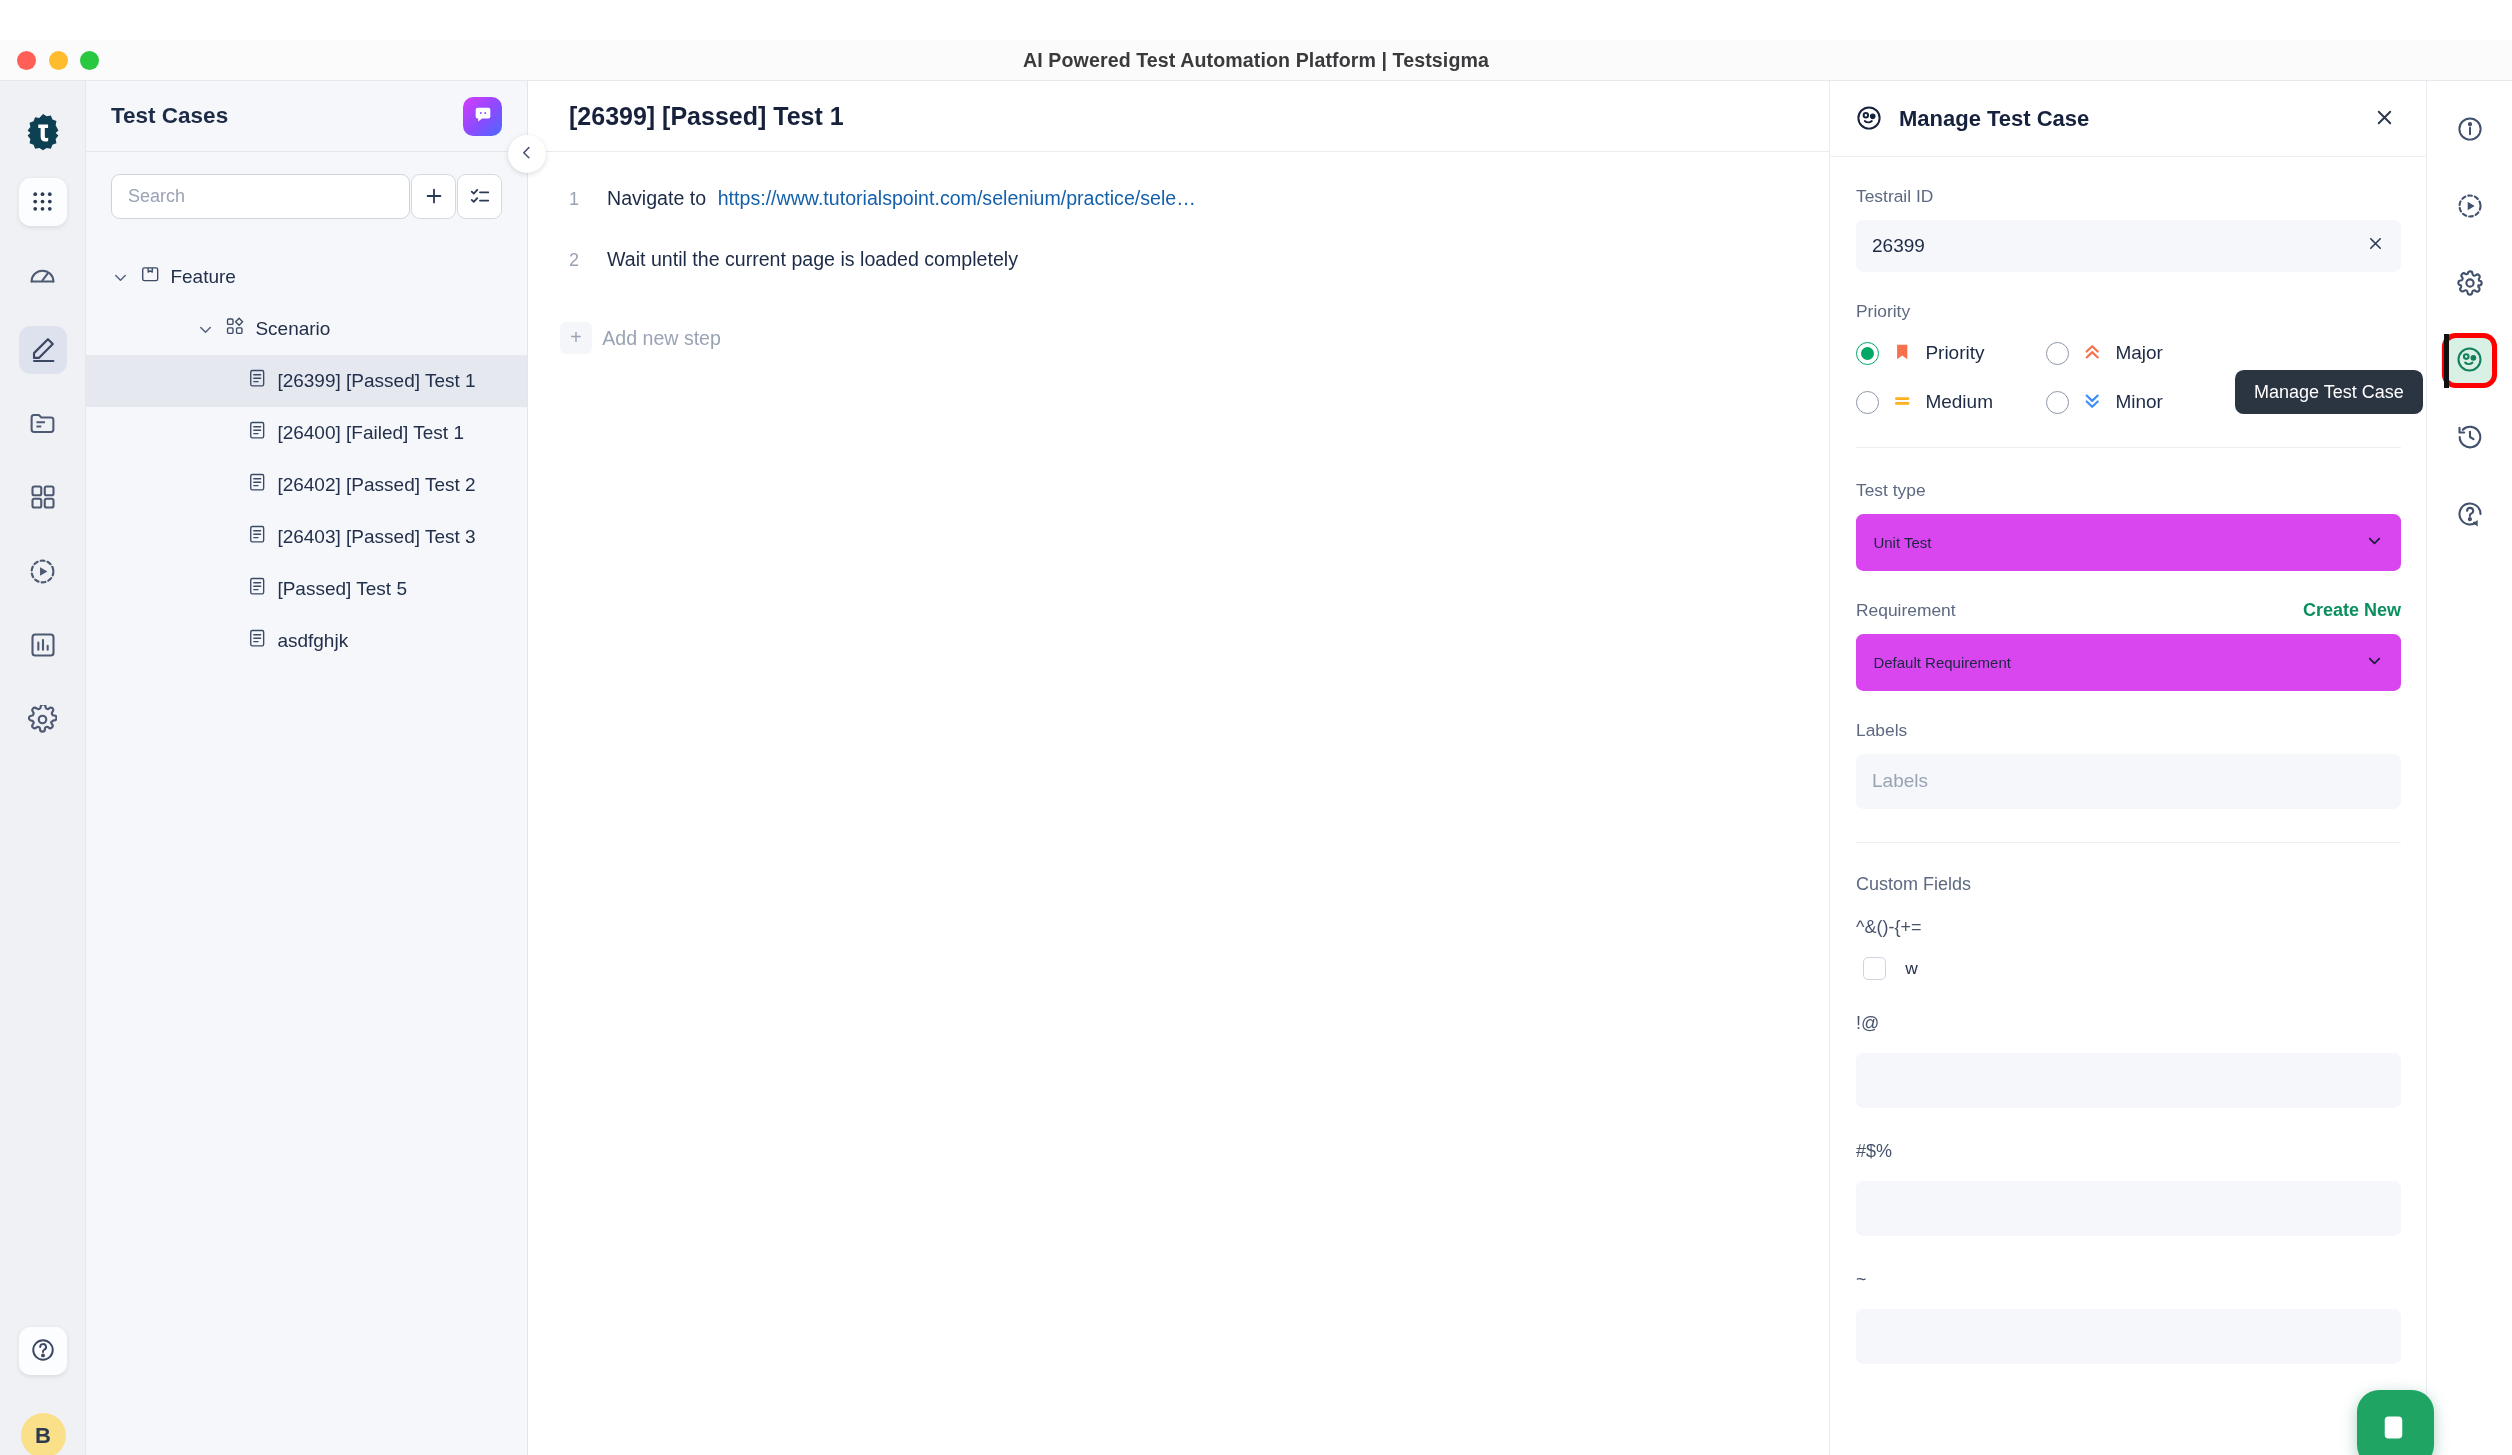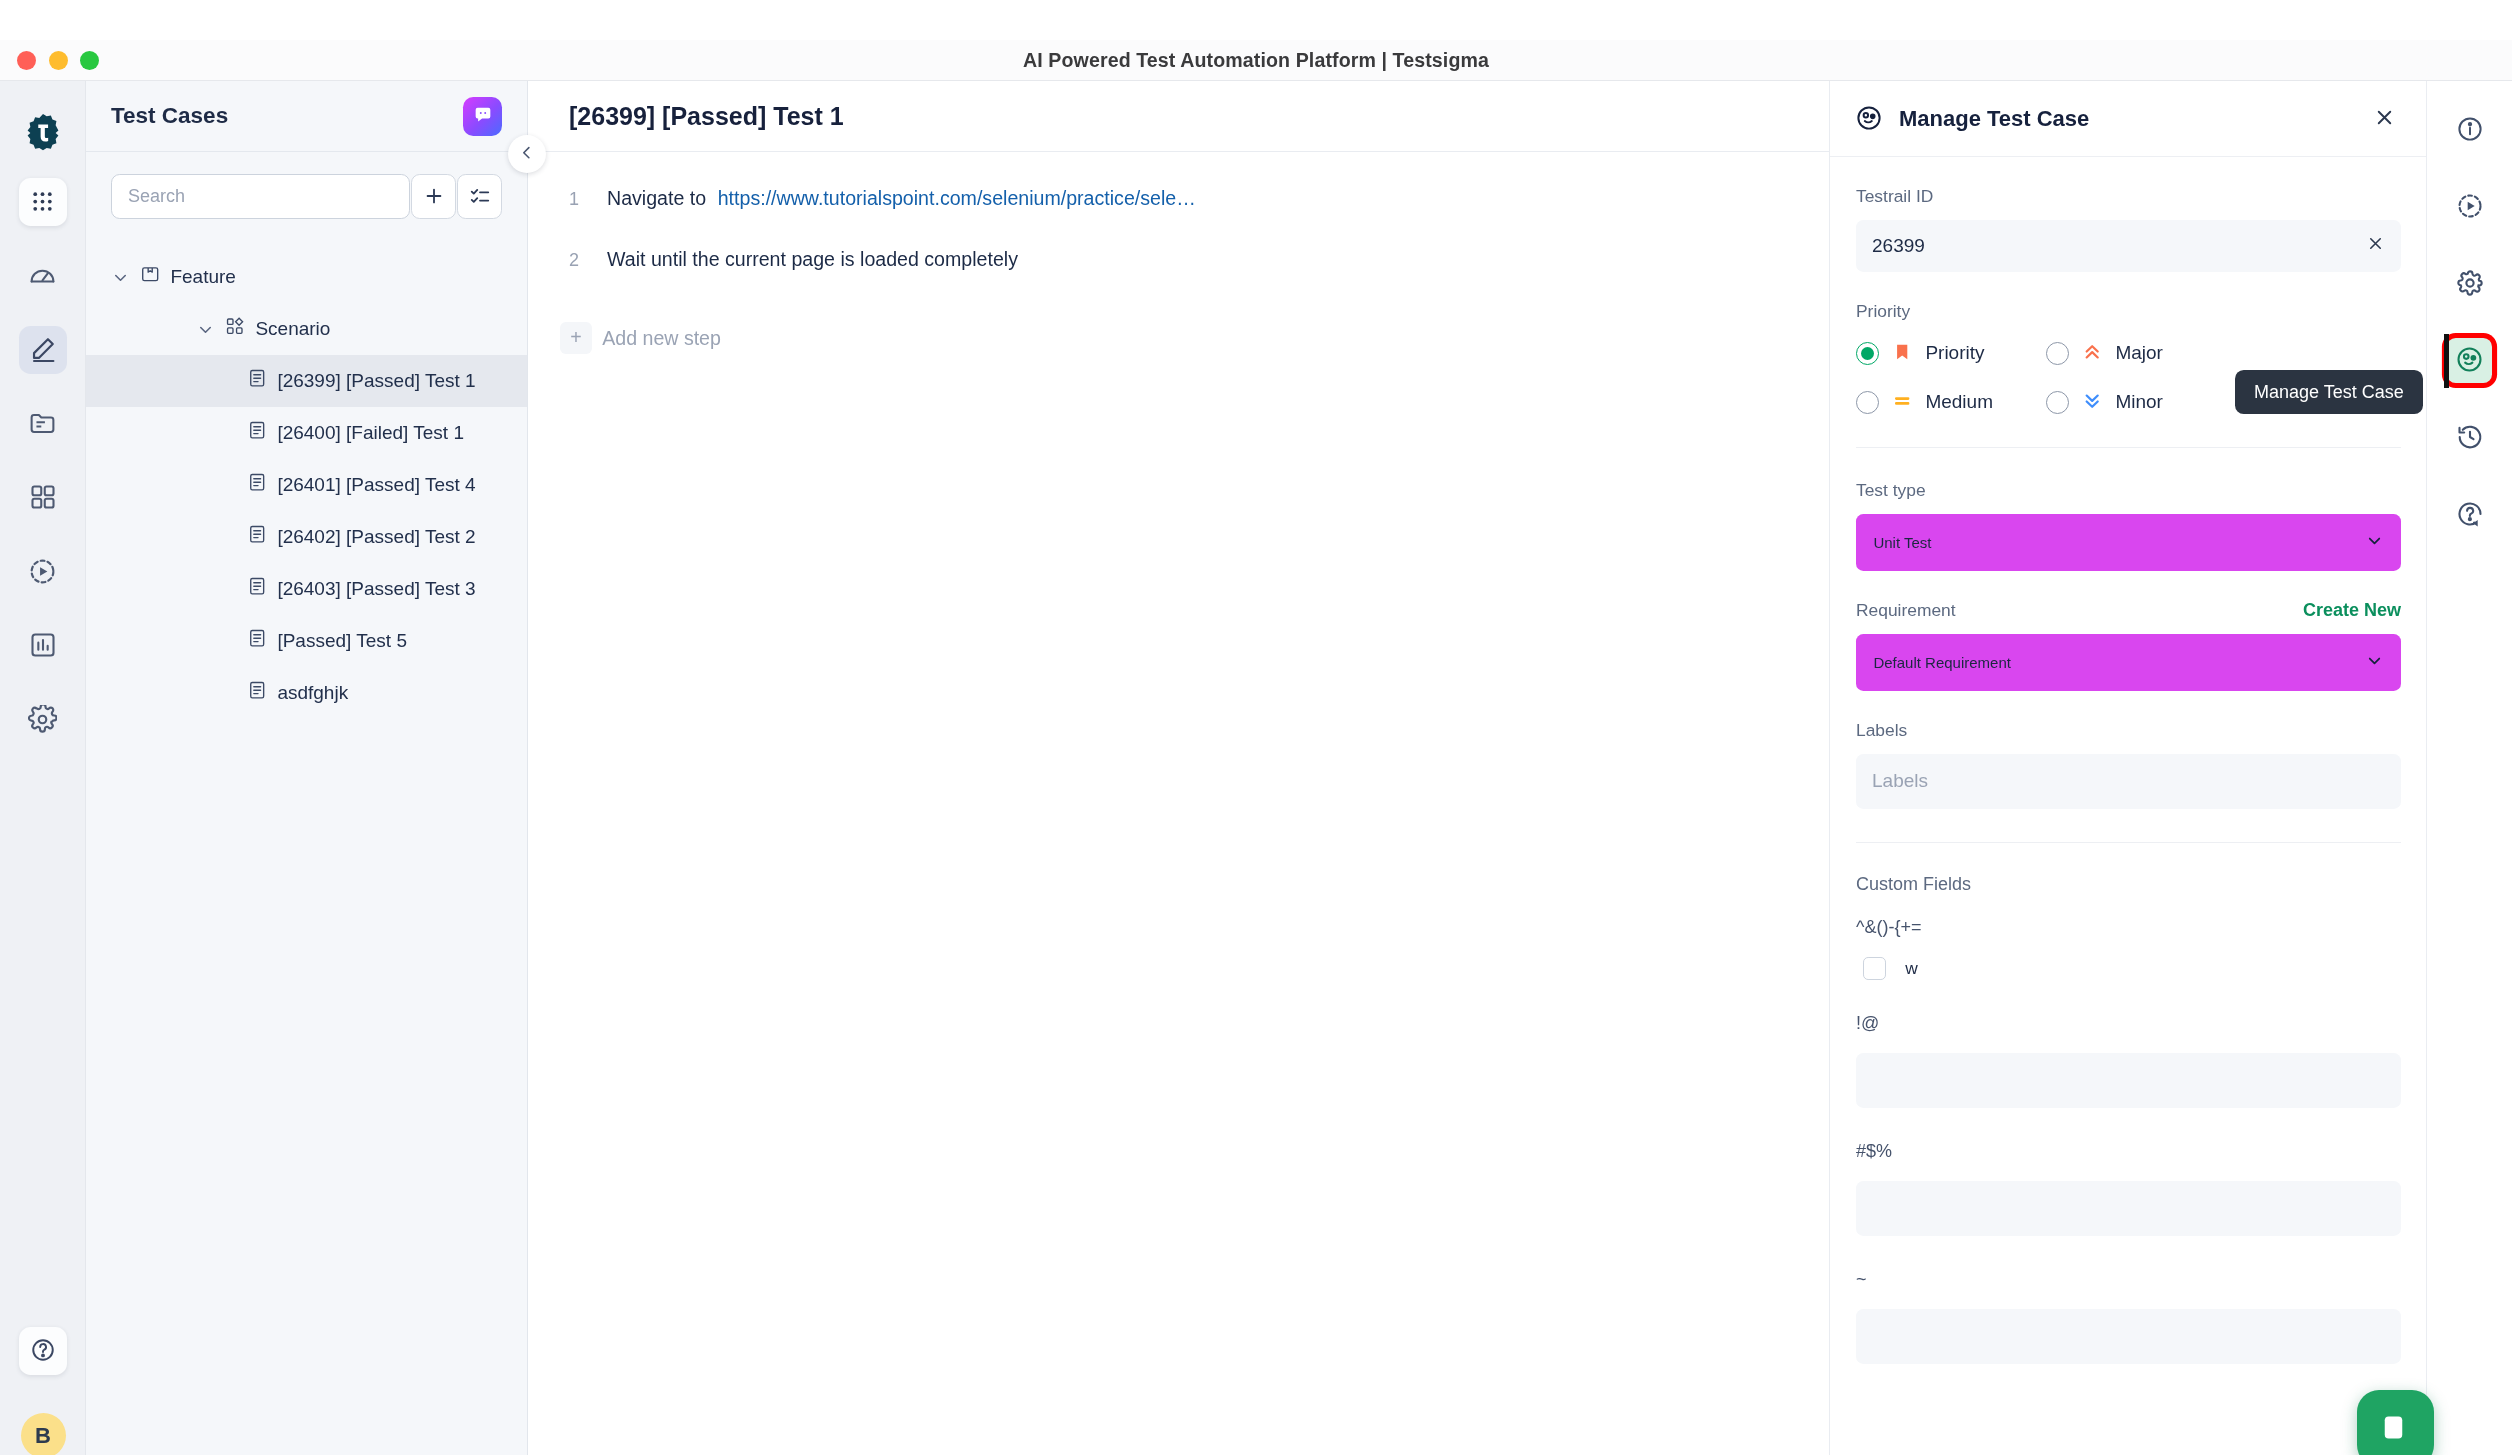--- a/index.html
+++ b/index.html
@@ -364,27 +364,20 @@
               <rect x="4.4" y="3" width="15.2" height="18" rx="1.8"></rect>
               <path d="M8 8h8M8 12h8M8 16h5"></path>
             </svg></span>
           <span>[26400] [Failed] Test 1</span>
         </div>
         <div class="tree-row lvl2">
           <span><svg width="20.4" height="20.4" viewBox="0 0 24 24" fill="none" stroke="#3c4a66" stroke-width="1.6" stroke-linecap="round">
               <rect x="4.4" y="3" width="15.2" height="18" rx="1.8"></rect>
               <path d="M8 8h8M8 12h8M8 16h5"></path>
             </svg></span>
-          <span>[26401] [Passed] Test 4</span>
-        </div>
-        <div class="tree-row lvl2">
-          <span><svg width="20.4" height="20.4" viewBox="0 0 24 24" fill="none" stroke="#3c4a66" stroke-width="1.6" stroke-linecap="round">
-              <rect x="4.4" y="3" width="15.2" height="18" rx="1.8"></rect>
-              <path d="M8 8h8M8 12h8M8 16h5"></path>
-            </svg></span>
           <span>[26402] [Passed] Test 2</span>
         </div>
         <div class="tree-row lvl2">
           <span><svg width="20.4" height="20.4" viewBox="0 0 24 24" fill="none" stroke="#3c4a66" stroke-width="1.6" stroke-linecap="round">
               <rect x="4.4" y="3" width="15.2" height="18" rx="1.8"></rect>
               <path d="M8 8h8M8 12h8M8 16h5"></path>
             </svg></span>
           <span>[26403] [Passed] Test 3</span>
         </div>
         <div class="tree-row lvl2">

